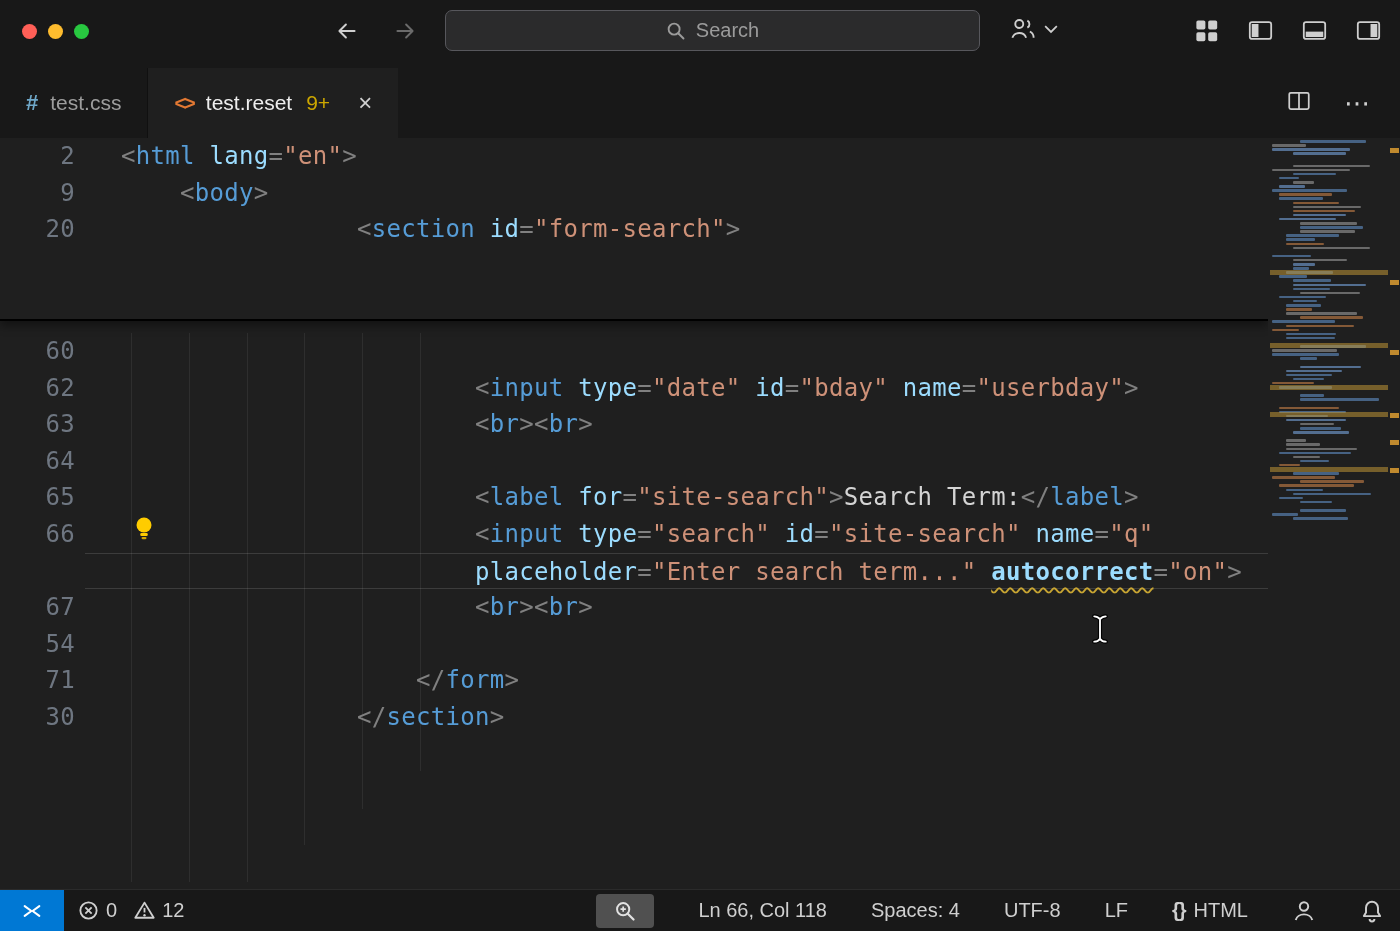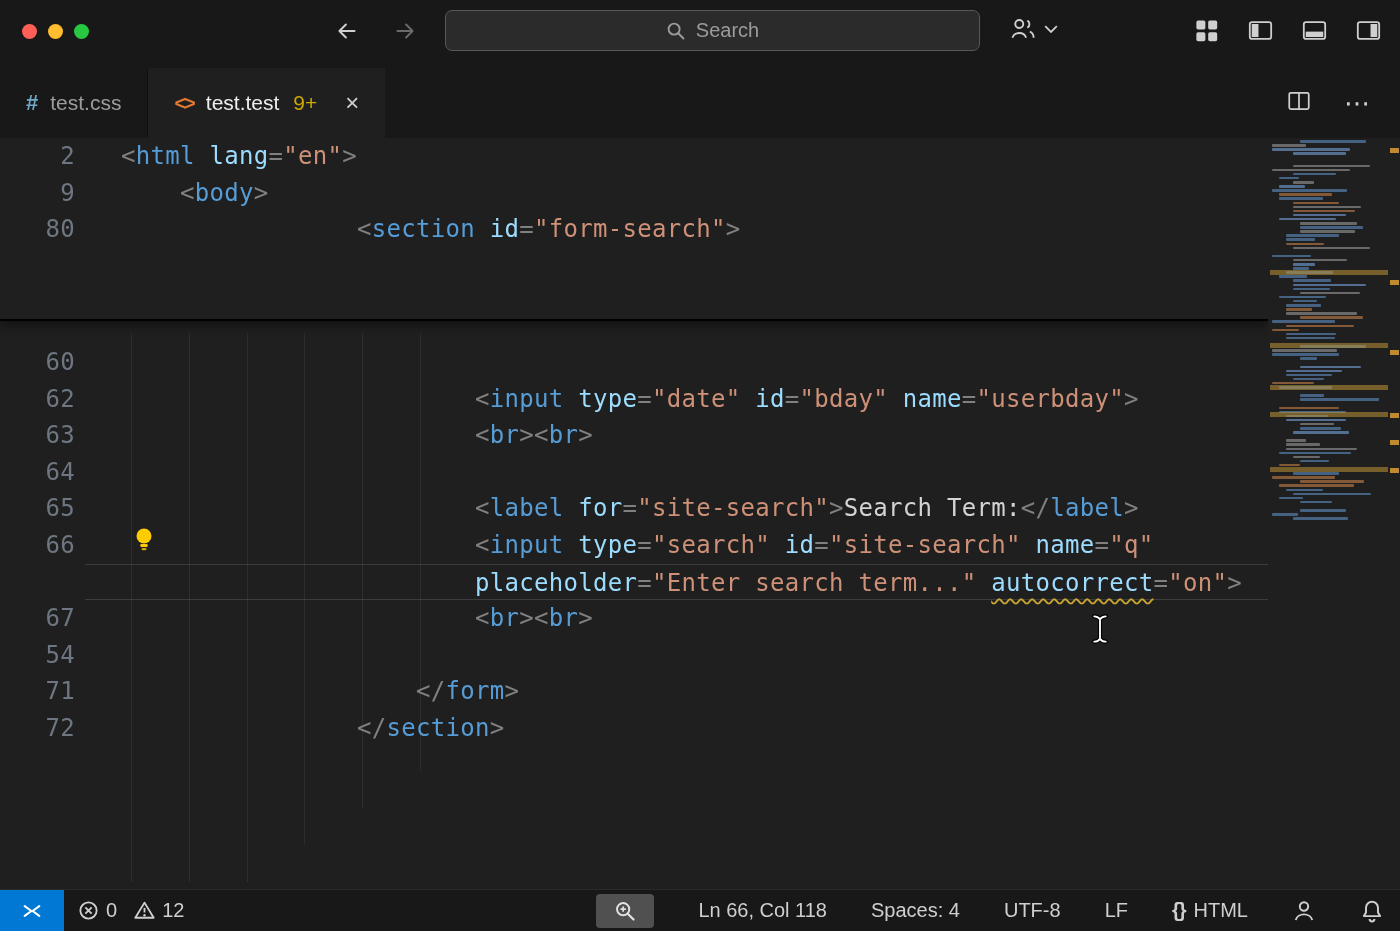--- a/index.html
+++ b/index.html
@@ -34,30 +34,30 @@
   .tab-actions { margin-left:auto; display:flex; align-items:center; gap:32px;
     padding-right:28px; height:70px; color:#cfcfcf; }
   .more-icon { font-size:26px; letter-spacing:2px; }
 
   
   .editor { display:flex; height:751px; position:relative;
     font-family:"DejaVu Sans Mono",monospace; font-size:24px; letter-spacing:0.3px; color:#d4d4d4; }
   .code-pane { flex:1; position:relative; overflow:hidden; }
   .sticky { height:183px; background:#1f1f1f; border-bottom:2px solid #000;
     box-shadow:0 5px 9px rgba(0,0,0,.4); position:relative; z-index:2; }
-  .codebody { position:relative; height:566px; padding-top:23px; }
+  .codebody { position:relative; height:566px; padding-top:12px; }
   .row { display:flex; height:36.6px; line-height:36.6px; position:relative; }
   .ln { flex:0 0 85px; text-align:right; padding-right:10px; color:#6e7681; }
   .codeline { flex:1; white-space:pre; padding-left:36px; }
   .row.current .codeline { border-top:1px solid rgba(255,255,255,.13);
     border-bottom:1px solid rgba(255,255,255,.13); }
   .tk-p{color:#808080}.tk-t{color:#569cd6}.tk-a{color:#9cdcfe}
   .tk-s{color:#ce9178}.tk-x{color:#d4d4d4}
   .tk-w{color:#9cdcfe; text-decoration:underline wavy #c8a532;
-    text-decoration-thickness:1.5px; text-underline-offset:7px;}
+    text-decoration-thickness:1.5px; text-underline-offset:7px;font-weight:bold;}
   .guide { position:absolute; top:12px; width:1px; background:rgba(255,255,255,.07); }
   .bulb { position:absolute; left:134px; top:50%; transform:translateY(-50%); }
   .mouse-pointer { position:absolute; left:1090px; top:293px; z-index:5; }
 
   
   .minimap { width:132px; position:relative; background:#1f1f1f; }
   .mm-bar { position:absolute; height:2.5px; border-radius:1px; opacity:.85; }
   .mm-hl { position:absolute; left:2px; width:118px; height:5px;
     background:rgba(190,148,52,.55); }
   .mm-mark { position:absolute; left:122px; width:9px; height:5px; background:#c08a2e; }
@@ -144,21 +144,21 @@
   </div>
 </div>
 
 <div class="tabbar">
   <div class="tab inactive">
     <span class="css-hash">#</span>
     <span>test.css</span>
   </div>
   <div class="tab active">
     <span class="html-brackets">&lt;&gt;</span>
-    <span>test.test</span>
+    <span>test.reset</span>
     <span class="badge">9+</span>
     <span class="close">×</span>
   </div>
   <div class="tab-actions">
     <span>
       <svg width="26" height="26" viewBox="0 0 24 24">
         <rect x="3" y="4.5" width="18" height="15" rx="1.5" fill="none" stroke="#cfcfcf" stroke-width="1.6"></rect>
         <path d="M12 4.5 V19.5" stroke="#cfcfcf" stroke-width="1.6"></path>
       </svg>
     </span>
@@ -171,21 +171,21 @@
     <div class="sticky" id="sticky">
         <div class="row">
           <span class="ln">2</span>
           <span class="codeline"><span class="tk-p">&lt;</span><span class="tk-t">html</span><span class="tk-p"> </span><span class="tk-a">lang</span><span class="tk-p">=</span><span class="tk-s">"en"</span><span class="tk-p">&gt;</span></span>
         </div>
         <div class="row">
           <span class="ln">9</span>
           <span class="codeline"><span class="tk-p">    &lt;</span><span class="tk-t">body</span><span class="tk-p">&gt;</span></span>
         </div>
         <div class="row">
-          <span class="ln">80</span>
+          <span class="ln">20</span>
           <span class="codeline"><span class="tk-p">                &lt;</span><span class="tk-t">section</span><span class="tk-p"> </span><span class="tk-a">id</span><span class="tk-p">=</span><span class="tk-s">"form-search"</span><span class="tk-p">&gt;</span></span>
         </div>
       </div>
     <div class="codebody" id="codebody">
       <div class="guide" style="left:131px;height:549px"></div>
       <div class="guide" style="left:189px;height:549px"></div>
       <div class="guide" style="left:247px;height:549px"></div>
       <div class="guide" style="left:304px;height:512px"></div>
       <div class="guide" style="left:362px;height:476px"></div>
       <div class="guide" style="left:420px;height:438px"></div>
@@ -234,21 +234,21 @@
         </div>
         <div class="row">
           <span class="ln">54</span>
           <span class="codeline"></span>
         </div>
         <div class="row">
           <span class="ln">71</span>
           <span class="codeline"><span class="tk-p">                    &lt;/</span><span class="tk-t">form</span><span class="tk-p">&gt;</span></span>
         </div>
         <div class="row">
-          <span class="ln">72</span>
+          <span class="ln">30</span>
           <span class="codeline"><span class="tk-p">                &lt;/</span><span class="tk-t">section</span><span class="tk-p">&gt;</span></span>
         </div>
       </div>
   </div>
   <div class="minimap" id="minimap">
       <div class="mm-bar" style="top: 2px; left: 32px; width: 66px; background: rgb(77, 110, 149);"></div>
       <div class="mm-bar" style="top: 6.1px; left: 4px; width: 34px; background: rgb(119, 119, 119);"></div>
       <div class="mm-bar" style="top: 10.2px; left: 4px; width: 78px; background: rgb(93, 125, 165);"></div>
       <div class="mm-bar" style="top: 14.3px; left: 25px; width: 53px; background: rgb(93, 125, 165);"></div>
       <div class="mm-bar" style="top: 26.6px; left: 25px; width: 77px; background: rgb(119, 119, 119);"></div>

